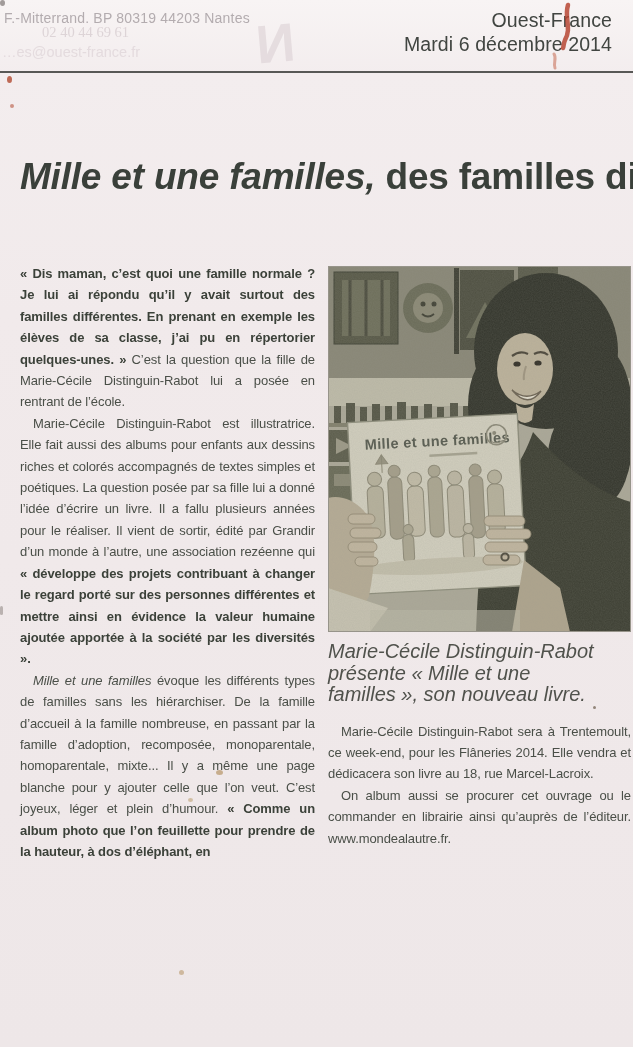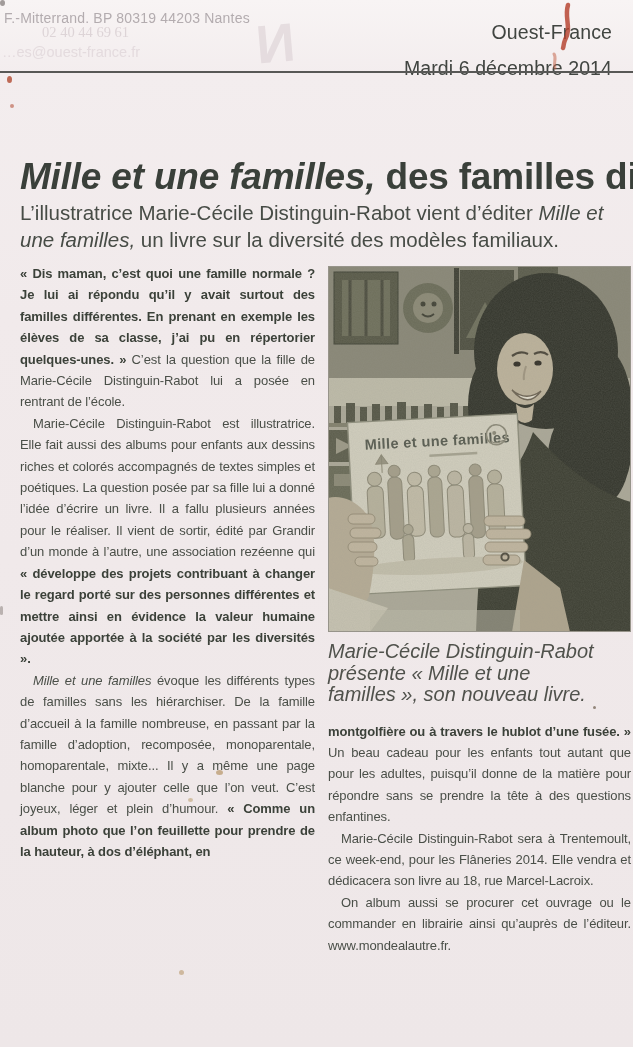--- a/index.html
+++ b/index.html
@@ -8,21 +8,21 @@
     background:linear-gradient(180deg,#f8f4f4 0%,#f3edee 7%,#f1eaeb 30%,#eee7e8 100%);
     font-family:"Liberation Sans",sans-serif;color:#4a4f48;
   }
   
   .addr{position:absolute;top:10px;left:4px;font-size:14px;letter-spacing:.2px;color:#b3acaf;white-space:nowrap;}
   .addr-phone{position:absolute;top:24px;left:42px;font-size:14.5px;color:#ddd4d7;font-family:Liberation Serif, serif;}
   .addr-email{position:absolute;top:44px;left:2px;font-size:14.5px;color:#e4dbde;}
   .watermark-n{position:absolute;top:12px;left:256px;font-size:54px;font-weight:bold;
     color:#d9ced2;opacity:.55;transform:scaleX(-1) rotate(5deg);}
   .brand{position:absolute;top:8px;right:21px;text-align:right;color:#414541;}
-  .brand-name,.brand-date{font-size:19.5px;line-height:24px;letter-spacing:.1px;margin-top:12px;}
+  .brand-name,.brand-date{font-size:19.5px;line-height:24px;letter-spacing:.1px;}
   .red-mark{position:absolute;top:2px;left:544px;}
   .rule{position:absolute;top:71px;left:0;width:633px;height:2px;background:#585856;}
 
   .headline{position:absolute;top:156px;left:20px;width:600px;margin:0;
     font-size:37px;font-weight:bold;color:#3a403a;letter-spacing:-.2px;white-space:nowrap;}
   .hl-italic{font-style:italic;}
   .standfirst{position:absolute;top:200px;left:20px;width:596px;margin:0;
     font-size:20.5px;line-height:26.5px;color:#474c46;}
   .sf-italic{font-style:italic;}
 
@@ -67,21 +67,20 @@
 
   <svg class="red-mark" width="40" height="70" viewBox="0 0 40 70">
     <path d="M24 3 C20 16 28 26 21 38 C19 43 20 44 19 46" stroke="#b5402c" stroke-width="4.5" fill="none" stroke-linecap="round" opacity=".82"></path>
     <path d="M10 52 C13 56 9 61 11 66" stroke="#c4684f" stroke-width="3" fill="none" opacity=".55" stroke-linecap="round"></path>
   </svg>
 
   <div class="rule"></div>
 
   <h1 class="headline"><span class="hl-italic">Mille et une familles,</span><span> des familles différentes</span></h1>
 
-  <p class="standfirst"><span>L’illustratrice Marie-Cécile Distinguin-Rabot vient d’éditer </span><span class="sf-italic">Mille et une familles,</span><span> un livre sur la diversité des modèles familiaux.</span></p>
 
   <div class="columns">
 
     <div class="col-left body-text">
       <p><b>« Dis maman, c’est quoi une famille normale ? Je lui ai répondu qu’il y avait surtout des familles différentes. En prenant en exemple les élèves de sa classe, j’ai pu en répertorier quelques-unes. » </b><span>C’est la question que la fille de Marie-Cécile Distinguin-Rabot lui a posée en rentrant de l’école.</span></p>
       <p class="indent"><span>Marie-Cécile Distinguin-Rabot est illustratrice. Elle fait aussi des albums pour enfants aux dessins riches et colorés accompagnés de textes simples et poétiques. La question posée par sa fille lui a donné l’idée d’écrire un livre. Il a fallu plusieurs années pour le réaliser. Il vient de sortir, édité par Grandir d’un monde à l’autre, une association rezéenne qui </span><b>« développe des projets contribuant à changer le regard porté sur des personnes différentes et mettre ainsi en évidence la valeur humaine ajoutée apportée à la société par les diversités ».</b></p>
       <p class="indent"><i>Mille et une familles</i><span> évoque les différents types de familles sans les hiérarchiser. De la famille d’accueil à la famille nombreuse, en passant par la famille d’adoption, recomposée, monoparentale, homoparentale, mixte... Il y a même une page blanche pour y ajouter celle que l’on veut. C’est joyeux, léger et plein d’humour. </span><b>« Comme un album photo que l’on feuillette pour prendre de la hauteur, à dos d’éléphant, en</b></p>
     </div>
 
     <div class="col-right">
@@ -206,21 +205,20 @@
           <rect x="42" y="344" width="150" height="22" fill="#c2bfae" opacity=".55"></rect>
 
           <rect width="303" height="366" fill="#6e7458" opacity=".07"></rect>
           <rect width="303" height="366" filter="url(#noise)" opacity=".5"></rect>
           <rect x=".5" y=".5" width="302" height="365" fill="none" stroke="#97948a"></rect>
         </svg>
         <figcaption class="caption">Marie-Cécile Distinguin-Rabot présente « Mille et une familles », son nouveau livre.</figcaption>
       </figure>
 
       <div class="body-text body-start">
-        <p><b>montgolfière ou à travers le hublot d’une fusée. » </b><span>Un beau cadeau pour les enfants tout autant que pour les adultes, puisqu’il donne de la matière pour répondre sans se prendre la tête à des questions enfantines.</span></p>
         <p class="indent">Marie-Cécile Distinguin-Rabot sera à Trentemoult, ce week-end, pour les Flâneries 2014. Elle vendra et dédicacera son livre au 18, rue Marcel-Lacroix.</p>
         <p class="indent">On album aussi se procurer cet ouvrage ou le commander en librairie ainsi qu’auprès de l’éditeur. www.mondealautre.fr.</p>
       </div>
     </div>
 
   </div>
 
   <div class="speck s1"></div>
   <div class="speck s2"></div>
   <div class="speck s3"></div>

